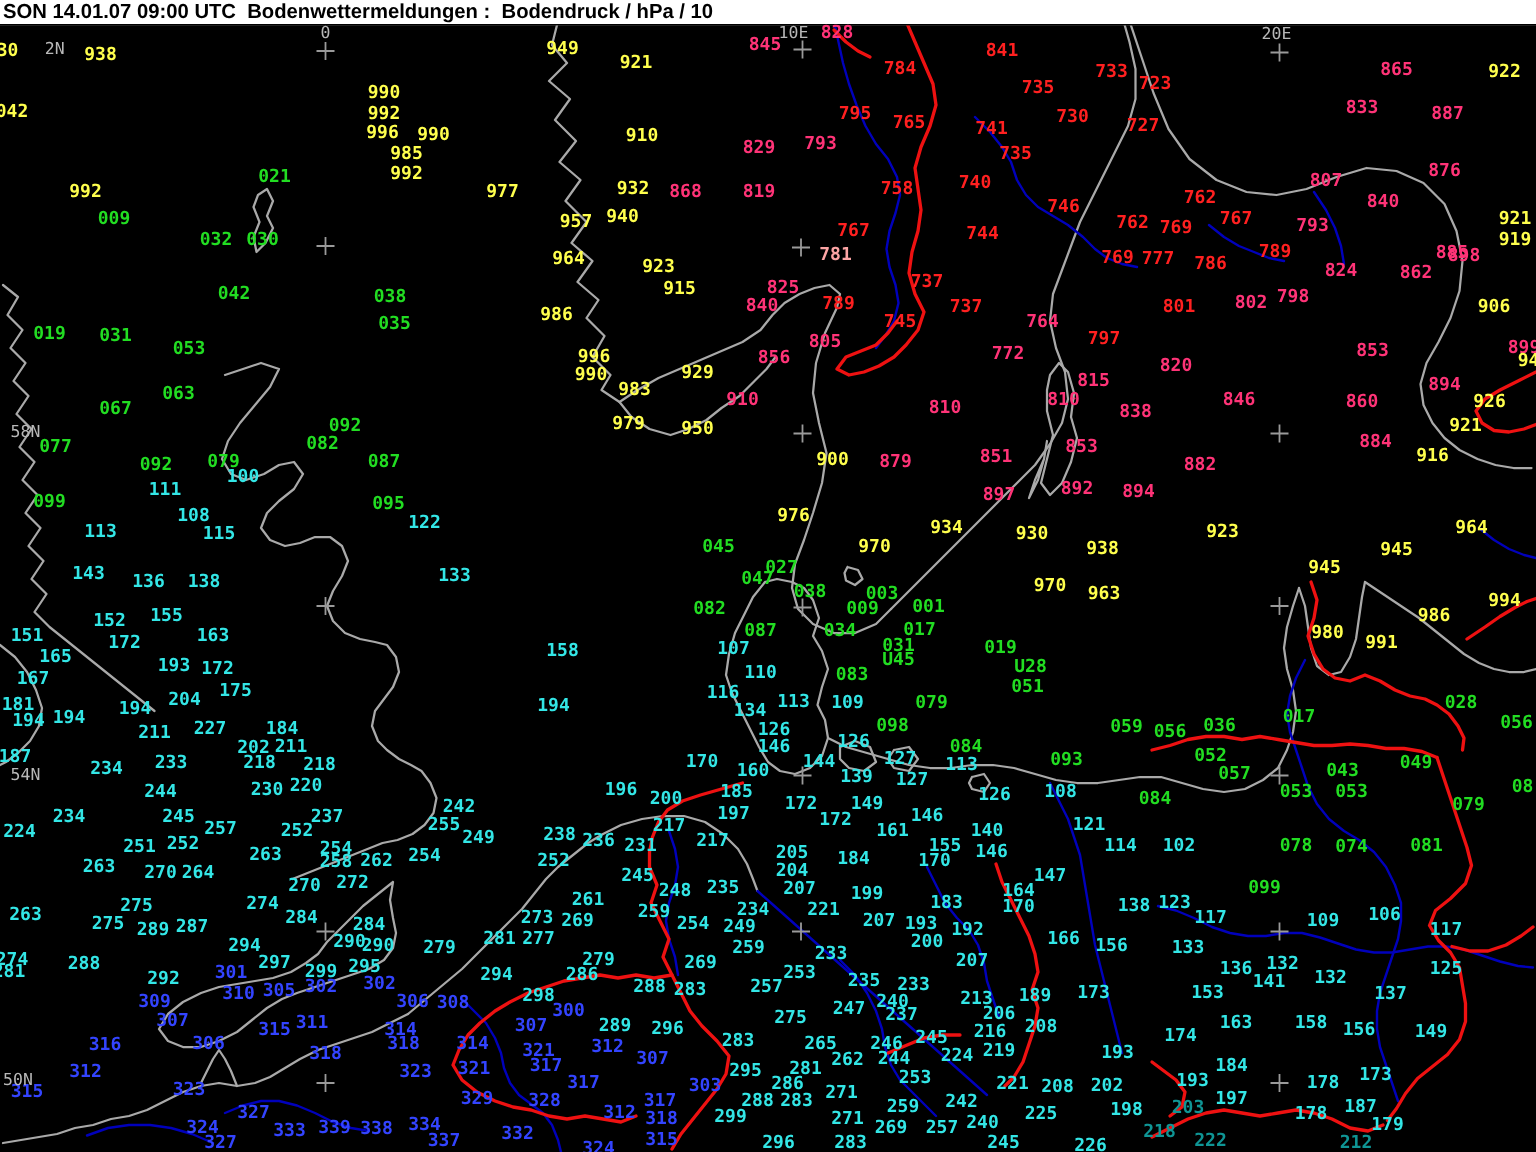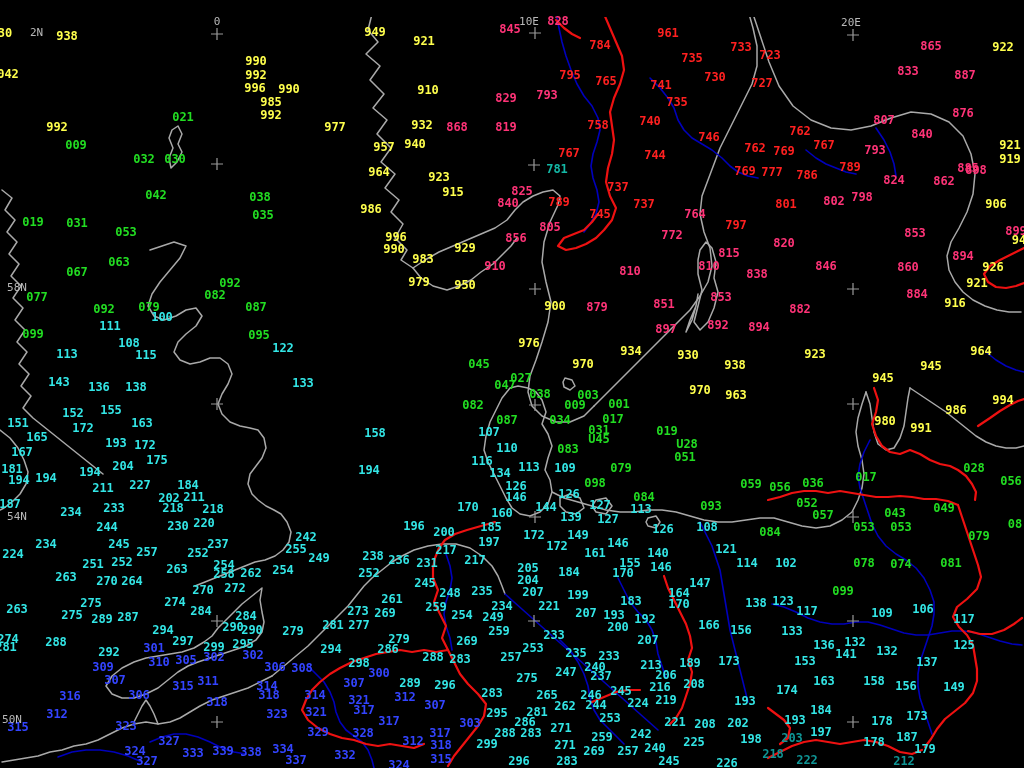--- a/index.html
+++ b/index.html
@@ -13,20 +13,23 @@
   #maplines{position:absolute;left:0;top:0;}
   .station{position:absolute;transform:translate(-50%,-50%);font-weight:bold;font-size:12px;
            line-height:10px;white-space:pre;}
   .glabel{position:absolute;transform:translate(-50%,-50%);font-weight:normal;font-size:11px;
           color:#b8b8b8;line-height:10px;white-space:pre;}
 </style>
 </head>
 <body>
 
 <div id="screen">
+  <div id="titlebar">
+    <span class="ttext">SON 14.01.07 09:00 UTC  Bodenwettermeldungen :  Bodendruck / hPa / 10</span>
+  </div>
   <div id="map">
     <svg id="maplines" width="1024" height="751" viewBox="0 17 1024 751">
         <polyline points="372,14 368,30 378,42 366,54 380,66 370,80 384,94 373,108 387,120 377,134 391,148 381,162 395,174 385,188 399,200 391,212 403,224 395,238 407,250 401,260 413,268 425,260 439,252 453,246 467,240 481,234 495,228 507,220 515,210 523,202 533,196 543,192 553,190 560,196 558,205" fill="none" stroke="#a9a9a9" stroke-width="1.5" stroke-linejoin="round" stroke-linecap="round"></polyline>
         <polyline points="413,268 421,278 433,286 447,290 459,286 471,280 481,272 493,264 503,254 511,246 517,238" fill="none" stroke="#a9a9a9" stroke-width="1.5" stroke-linejoin="round" stroke-linecap="round"></polyline>
         <polyline points="558,205 550,222 544,242 542,262 546,282 551,302 548,322 542,342 536,360 530,376 528,392 532,406 542,416 556,422 570,422 584,416 594,406" fill="none" stroke="#a9a9a9" stroke-width="1.5" stroke-linejoin="round" stroke-linecap="round"></polyline>
         <polyline points="594,406 606,394 618,382 630,370 642,358 654,346 666,334 678,322 690,310 700,296 708,282 712,266 710,248 704,232 700,214 702,196 708,180 714,164 720,148 728,132 736,116 744,100 752,84 757,66 757,46 753,28 749,14" fill="none" stroke="#a9a9a9" stroke-width="1.5" stroke-linejoin="round" stroke-linecap="round"></polyline>
         <polyline points="753,14 761,38 769,62 779,86 793,106 811,120 831,128 851,130 871,126 891,118 911,112 931,114 949,122 963,136 971,154 975,174 973,194 967,212 959,228 951,242 947,256 949,270 955,282 963,292 973,300 985,306 997,310 1009,312 1021,312" fill="none" stroke="#a9a9a9" stroke-width="1.5" stroke-linejoin="round" stroke-linecap="round"></polyline>
         <polyline points="700,250 706,242 712,248 716,262 714,278 718,292 714,308 708,322 700,330 694,322 698,306 702,290 698,274 698,260 700,250" fill="none" stroke="#a9a9a9" stroke-width="1.5" stroke-linejoin="round" stroke-linecap="round"></polyline>
         <polyline points="686,332 692,320 696,306 698,294 696,306 690,320 686,332" fill="none" stroke="#a9a9a9" stroke-width="1.5" stroke-linejoin="round" stroke-linecap="round"></polyline>
         <polyline points="510,388 502,398 496,410 490,422 486,436 484,450 488,462 494,474 500,486 506,498 512,508 520,514 530,516 540,512 548,504 552,492 550,480 545,470 548,458 552,446 548,434 542,424 546,412 542,400 536,392 528,388 518,386 510,388" fill="none" stroke="#a9a9a9" stroke-width="1.5" stroke-linejoin="round" stroke-linecap="round"></polyline>
@@ -116,40 +119,40 @@
         <div class="station" style="left: 457px; top: 110px; color: rgb(255, 51, 119);">868</div>
         <div class="station" style="left: 415px; top: 127px; color: rgb(255, 255, 77);">940</div>
         <div class="station" style="left: 384px; top: 130px; color: rgb(255, 255, 77);">957</div>
         <div class="station" style="left: 379px; top: 155px; color: rgb(255, 255, 77);">964</div>
         <div class="station" style="left: 439px; top: 160px; color: rgb(255, 255, 77);">923</div>
         <div class="station" style="left: 453px; top: 175px; color: rgb(255, 255, 77);">915</div>
         <div class="station" style="left: 371px; top: 192px; color: rgb(255, 255, 77);">986</div>
         <div class="station" style="left: 558px; top: 4px; color: rgb(255, 51, 119);">828</div>
         <div class="station" style="left: 510px; top: 12px; color: rgb(255, 51, 119);">845</div>
         <div class="station" style="left: 600px; top: 28px; color: rgb(255, 32, 32);">784</div>
-        <div class="station" style="left: 668px; top: 16px; color: rgb(255, 32, 32);">961</div>
+        <div class="station" style="left: 668px; top: 16px; color: rgb(255, 32, 32);">841</div>
         <div class="station" style="left: 741px; top: 30px; color: rgb(255, 32, 32);">733</div>
         <div class="station" style="left: 692px; top: 41px; color: rgb(255, 32, 32);">735</div>
         <div class="station" style="left: 570px; top: 58px; color: rgb(255, 32, 32);">795</div>
         <div class="station" style="left: 606px; top: 64px; color: rgb(255, 32, 32);">765</div>
         <div class="station" style="left: 715px; top: 60px; color: rgb(255, 32, 32);">730</div>
         <div class="station" style="left: 661px; top: 68px; color: rgb(255, 32, 32);">741</div>
         <div class="station" style="left: 770px; top: 38px; color: rgb(255, 32, 32);">723</div>
         <div class="station" style="left: 762px; top: 66px; color: rgb(255, 32, 32);">727</div>
         <div class="station" style="left: 547px; top: 78px; color: rgb(255, 51, 119);">793</div>
         <div class="station" style="left: 506px; top: 81px; color: rgb(255, 51, 119);">829</div>
         <div class="station" style="left: 677px; top: 85px; color: rgb(255, 32, 32);">735</div>
         <div class="station" style="left: 506px; top: 110px; color: rgb(255, 51, 119);">819</div>
         <div class="station" style="left: 598px; top: 108px; color: rgb(255, 32, 32);">758</div>
         <div class="station" style="left: 650px; top: 104px; color: rgb(255, 32, 32);">740</div>
         <div class="station" style="left: 709px; top: 120px; color: rgb(255, 32, 32);">746</div>
         <div class="station" style="left: 755px; top: 131px; color: rgb(255, 32, 32);">762</div>
         <div class="station" style="left: 569px; top: 136px; color: rgb(255, 32, 32);">767</div>
         <div class="station" style="left: 655px; top: 138px; color: rgb(255, 32, 32);">744</div>
-        <div class="station" style="left: 557px; top: 152px; color: #14b8a6; text-align: right;">781</div>
+        <div class="station" style="left: 557px; top: 152px; color: #fca5a5; text-align: right;">781</div>
         <div class="station" style="left: 745px; top: 154px; color: rgb(255, 32, 32);">769</div>
         <div class="station" style="left: 522px; top: 174px; color: rgb(255, 51, 119);">825</div>
         <div class="station" style="left: 618px; top: 170px; color: rgb(255, 32, 32);">737</div>
         <div class="station" style="left: 559px; top: 185px; color: rgb(255, 32, 32);">789</div>
         <div class="station" style="left: 644px; top: 187px; color: rgb(255, 32, 32);">737</div>
         <div class="station" style="left: 931px; top: 29px; color: rgb(255, 51, 119);">865</div>
         <div class="station" style="left: 1003px; top: 30px; color: rgb(255, 255, 77);">922</div>
         <div class="station" style="left: 908px; top: 54px; color: rgb(255, 51, 119);">833</div>
         <div class="station" style="left: 965px; top: 58px; color: rgb(255, 51, 119);">887</div>
         <div class="station" style="left: 963px; top: 96px; color: rgb(255, 51, 119);">876</div>

